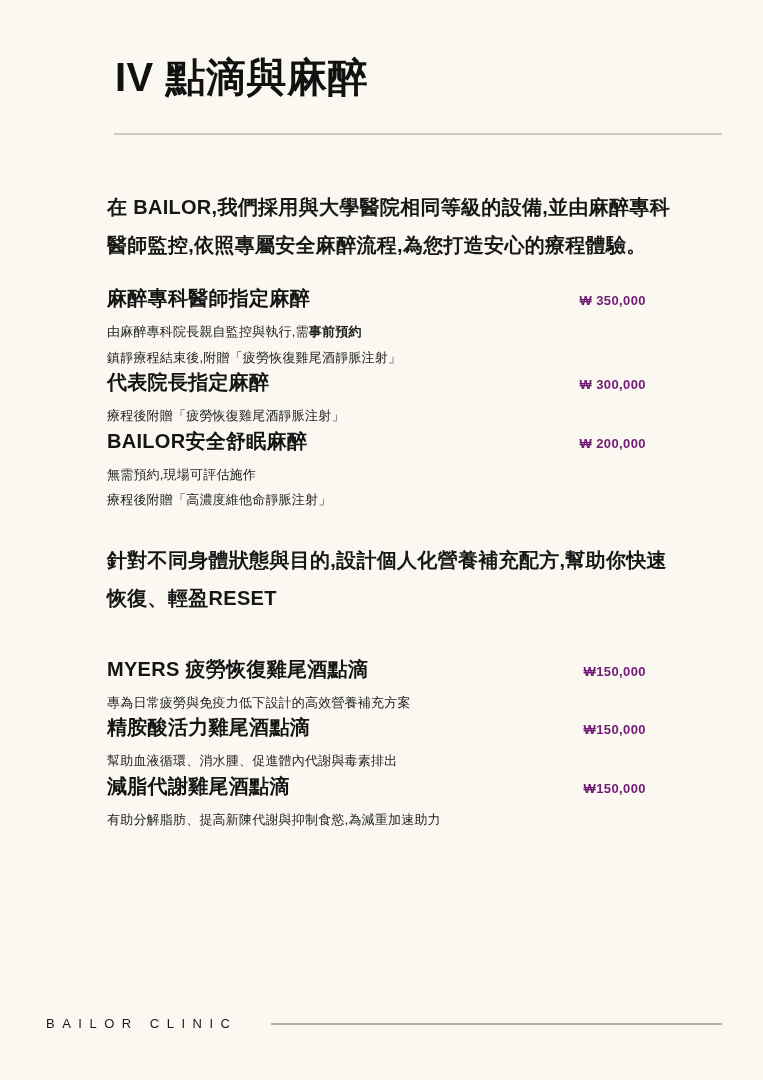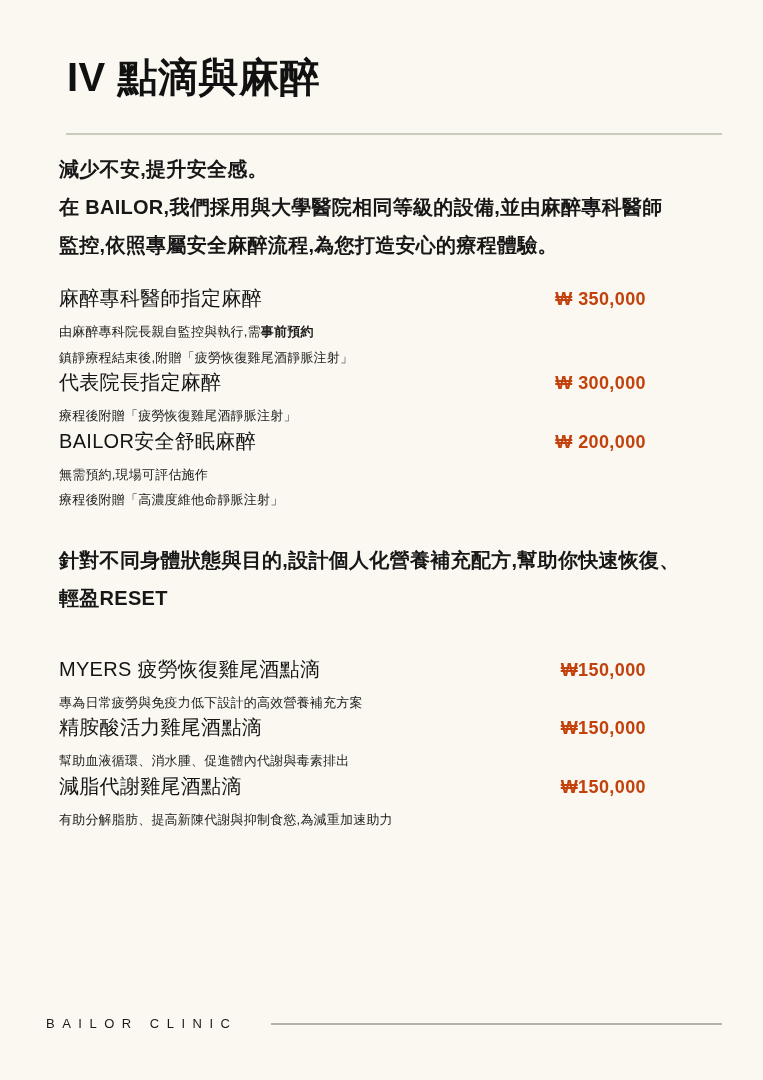--- a/index.html
+++ b/index.html
@@ -5,20 +5,21 @@
   * { margin:0; padding:0; box-sizing:border-box; }
   html,body { background:#faf8f0; }
   body { font-family:"Liberation Sans","DejaVu Sans",sans-serif; }
 
   .page {
     position:relative;
     width:722px; height:1080px;
     background:#faf8f0;
     color:#141414;
     overflow:hidden;
+    padding-left:48px;
   }
   .content { padding:54px 42px 0 59px; }
 
   .page-title {
     margin-left:8px;
     font-size:40px;
     font-weight:800;
     line-height:46px;
     letter-spacing:0.5px;
     color:#111;
@@ -45,31 +46,31 @@
   .item + .item { }
 
   .item-head {
     display:flex;
     justify-content:space-between;
     align-items:baseline;
     padding-right:34px;
   }
   .item-title {
     font-size:20px;
-    font-weight:400;
+    font-weight:700;
     letter-spacing:0.3px;
     line-height:25px;
     color:#141414;
   }
   .item-price {
-    font-size:18px;
+    font-size:13px;
     font-weight:700;
     letter-spacing:0.4px;
     white-space:nowrap;
-    color:#c2410c;
+    color:#701a75;
     text-align:center;
   }
   .item-head + .desc { margin-top:8px; }
   .desc {
     font-size:13px;
     line-height:25.5px;
     letter-spacing:0.2px;
     color:#1c1c1c;
     font-weight:400;
   }
@@ -109,21 +110,21 @@
 <body>
 
 <div class="page">
   <main class="content">
 
     <h1 class="page-title">IV 點滴與麻醉</h1>
 
     <hr class="title-rule">
 
     <p class="intro">
-      <span>減少不安,提升安全感。</span><br>
+      <br>
       <span>在 BAILOR,我們採用與大學醫院相同等級的設備,並由麻醉專科醫師監控,依照專屬安全麻醉流程,為您打造安心的療程體驗。</span>
     </p>
 
     <section class="group-a">
 
       <article class="item">
         <div class="item-head">
           <h2 class="item-title">麻醉專科醫師指定麻醉</h2>
           <span class="item-price">₩ 350,000</span>
         </div>

